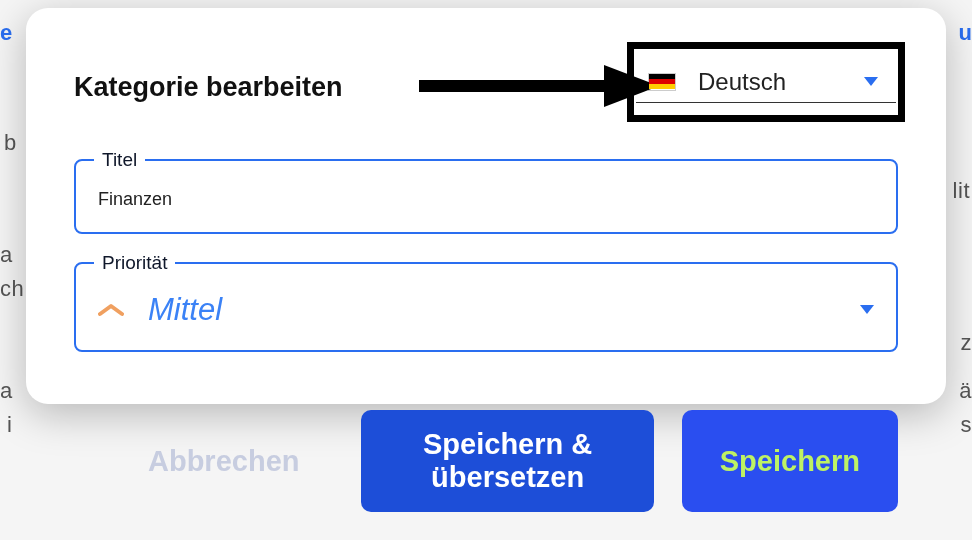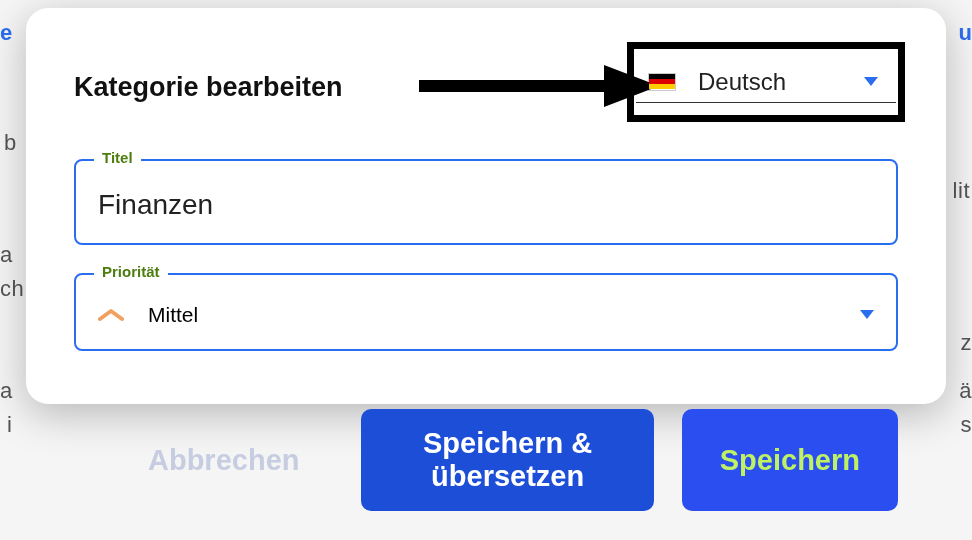--- a/index.html
+++ b/index.html
@@ -101,49 +101,50 @@
     border-radius: 8px;
     padding: 28px 22px 22px 22px;
     margin-bottom: 28px;
   }
   .field-label {
     position: absolute;
     top: -12px;
     left: 18px;
     background: #fff;
     padding: 0 8px;
-    font-size: 15px;
-    font-weight: 700;
-    color: #4d7c0f;
+    font-size: 19px;
+    font-weight: 400;
+    color: #0f172a;
   }
   .field-input {
     border: none;
     outline: none;
     width: 100%;
-    font-size: 28px;
+    font-size: 18px;
     color: #222;
     background: transparent;
   }
   .priority-content {
     display: flex;
     align-items: center;
     cursor: pointer;
   }
   .priority-icon {
     width: 26px;
     height: 18px;
     margin-right: 24px;
     display: flex;
     align-items: center;
     justify-content: center;
   }
   .priority-label {
-    font-size: 21px;
-    color: #000000;
+    font-size: 31px;
+    color: #3b82f6;
     flex: 1;
+    font-style: italic;
   }
   .priority-caret {
     color: #2a6ef0;
     font-size: 14px;
   }
   .button-row {
     display: flex;
     gap: 28px;
     margin-top: 58px;
     justify-content: flex-start;

